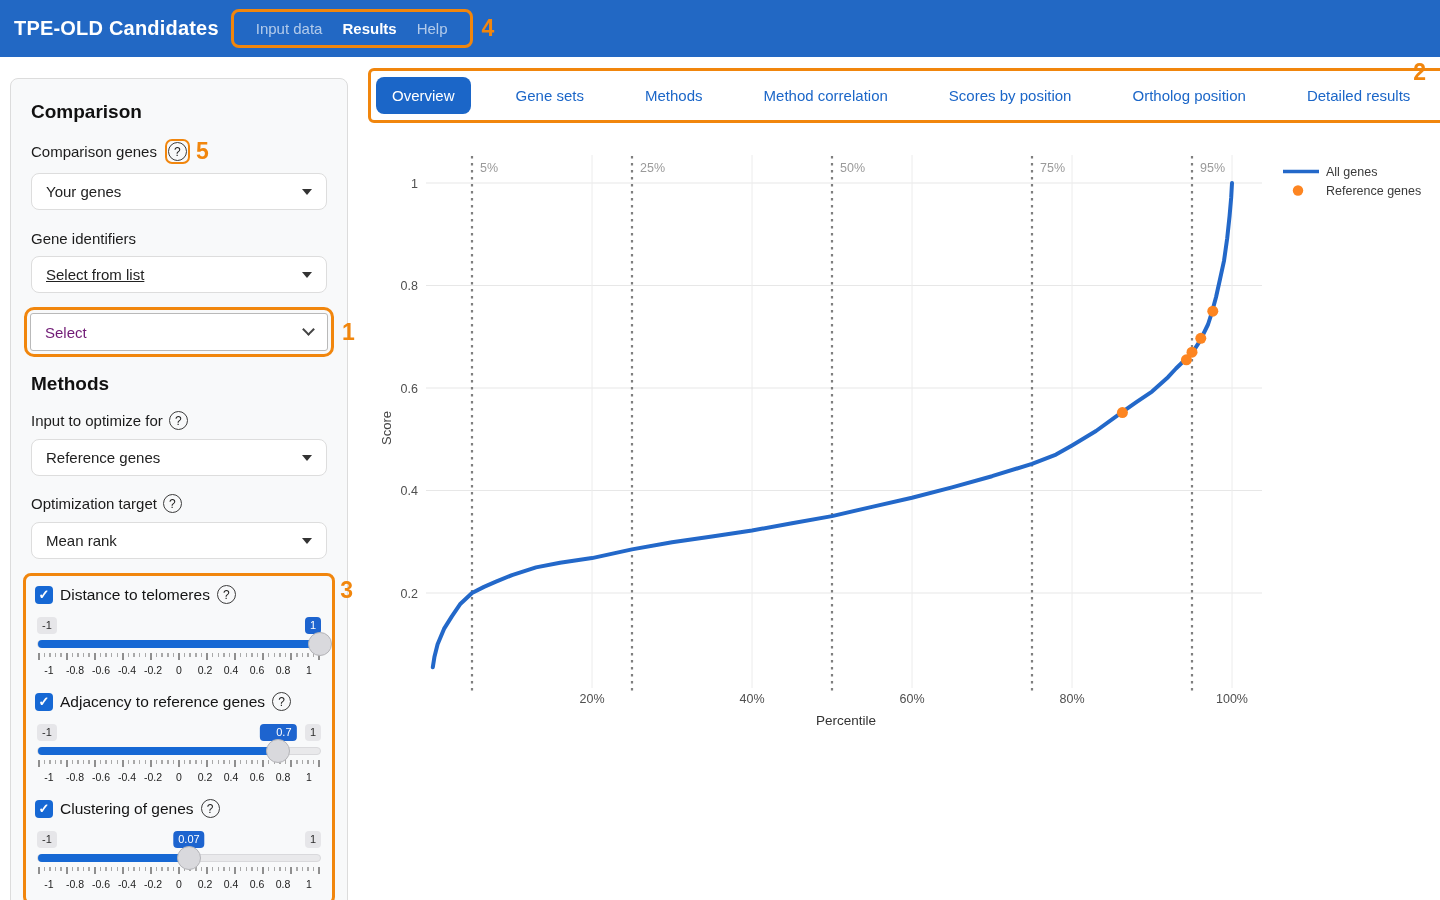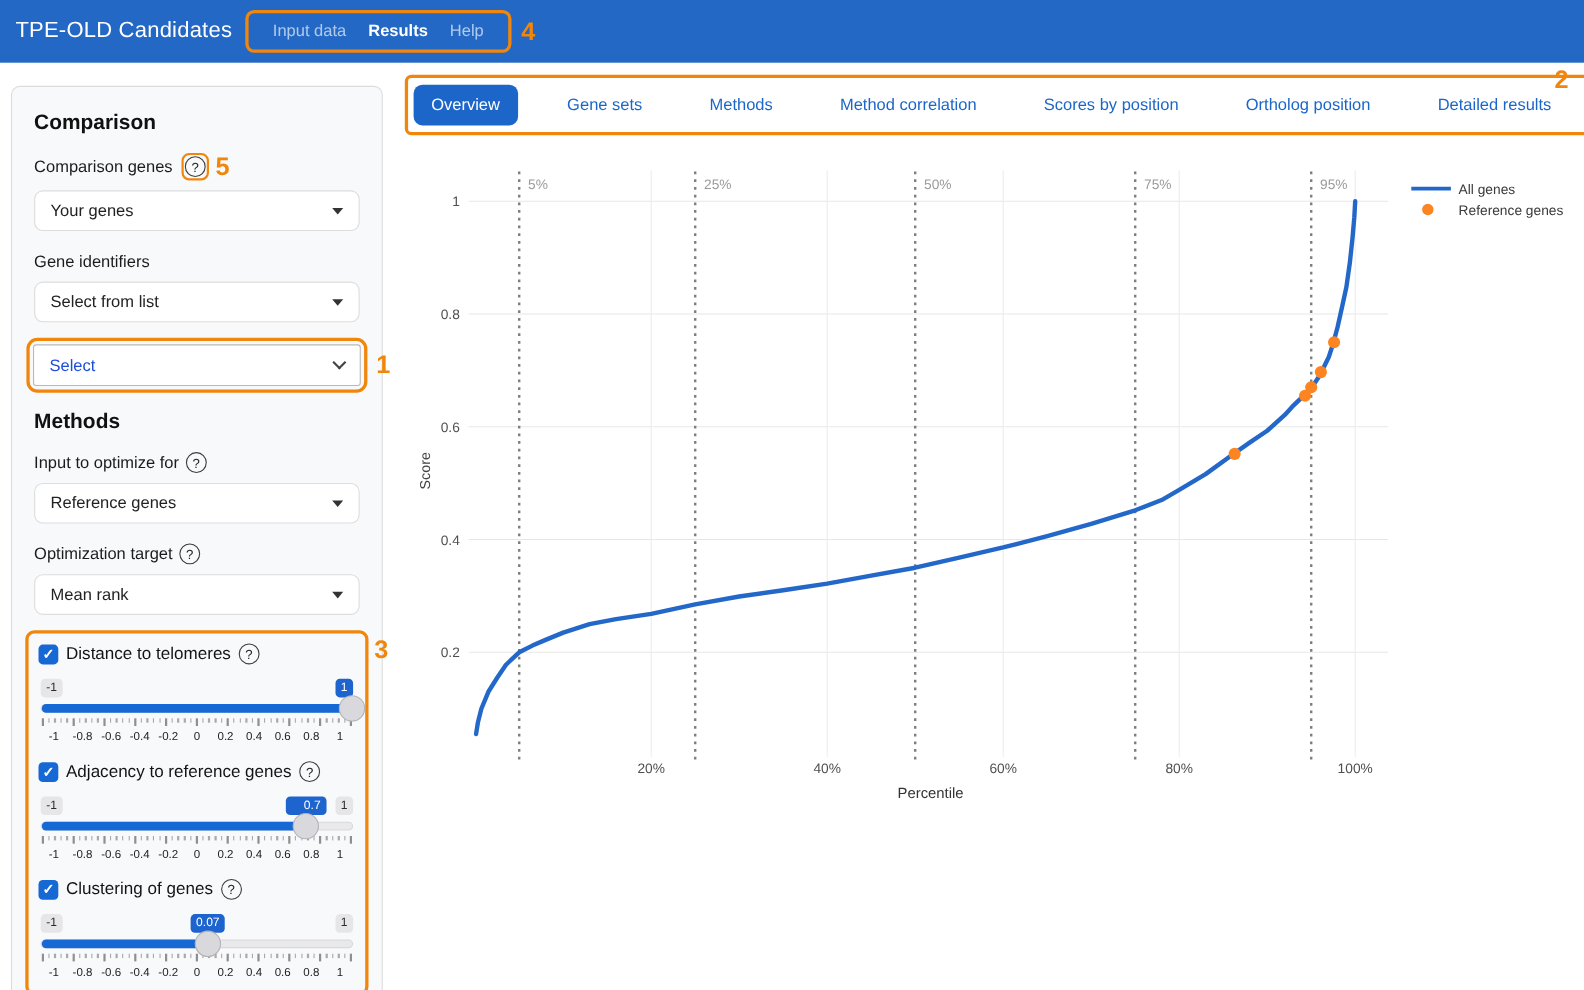--- a/index.html
+++ b/index.html
@@ -6,21 +6,21 @@
     --orange:#f1860d; --nav-blue:#2268c4; --ctrl-blue:#1668d4;
     --tab-blue:#1b66c8; --curve-blue:#2368c9; --dot-orange:#fd8521;
   }
   *{box-sizing:border-box;margin:0;padding:0;}
   html,body{width:1440px;height:900px;overflow:hidden;background:#ffffff;
     font-family:"Liberation Sans",sans-serif;color:#1a1a1a;}
 
   
   .navbar{position:absolute;left:0;top:0;width:1440px;height:57px;background:var(--nav-blue);
     display:flex;align-items:center;padding-left:14px;z-index:4;}
-  .nav-title{color:#fff;font-size:20px;font-weight:normal;letter-spacing:.2px;margin-right:12px;}
+  .nav-title{color:#fff;font-size:20px;font-weight:bold;letter-spacing:.2px;margin-right:12px;}
   .menu-callout{display:flex;align-items:center;border:3px solid var(--orange);border-radius:8px;
     padding:4px 12px;}
   .nav-item{font-size:15px;color:rgba(255,255,255,.65);padding:4px 10px;cursor:pointer;white-space:nowrap;}
   .nav-item.active{color:#fff;font-weight:bold;}
   .callout-num{color:var(--orange);font-weight:bold;font-size:23px;line-height:1;}
   .menu-num{margin-left:9px;}
 
   
   .sidebar{position:absolute;left:10px;top:78px;width:338px;min-height:830px;
     background:#f8f9fa;border:1px solid #dcdcdc;border-radius:8px;padding:18px 20px;z-index:2;}
@@ -30,21 +30,21 @@
     align-items:center;justify-content:center;font-size:12px;color:#222;flex:0 0 auto;cursor:pointer;}
   .help-callout{display:inline-flex;border:2.5px solid var(--orange);border-radius:7px;padding:1px;margin-left:2px;}
   .dropdown{height:37px;background:#fff;border:1px solid #ddd;border-radius:8px;display:flex;
     align-items:center;justify-content:space-between;padding:0 14px;font-size:15px;color:#222;
     margin-bottom:20px;cursor:pointer;}
   .caret-down{width:0;height:0;border-left:5px solid transparent;border-right:5px solid transparent;
     border-top:6px solid #333;}
   .select-callout{position:relative;border:3px solid var(--orange);border-radius:10px;
     padding:3px;margin:0 -7px 16px -7px;}
   .select-box{height:38px;background:#fff;border:1px solid #b9b9b9;border-radius:3px;display:flex;
-    align-items:center;justify-content:space-between;padding:0 14px;font-size:15px;color:#1d4ed8;cursor:pointer;}
+    align-items:center;justify-content:space-between;padding:0 14px;font-size:15px;color:#701a75;cursor:pointer;}
   .chevron{width:9px;height:9px;border-right:2px solid #444;border-bottom:2px solid #444;
     transform:rotate(45deg);margin-top:-5px;}
   .select-num{position:absolute;left:calc(100% + 11px);top:50%;transform:translateY(-50%);}
 
   .methods-callout{position:relative;border:3px solid var(--orange);border-radius:8px;
     margin:0 -8px;padding:9px 9px 12px 9px;}
   .methods-num{position:absolute;right:-21px;top:3px;}
 
   .method-block{margin-bottom:16px;}
   .check-row{display:flex;align-items:center;gap:7px;margin-bottom:13px;font-size:15.5px;color:#141414;}
@@ -162,21 +162,21 @@
     <span class="callout-num">5</span>
   </div>
   <div class="dropdown">
     <span>Your genes</span>
     <span class="caret-down"></span>
   </div>
 
   <div class="fld-label">
     <span>Gene identifiers</span>
   </div>
-  <div class="dropdown" style="margin-bottom:14px;">
+  <div class="dropdown" style="margin-bottom:14px;text-decoration:underline;">
     <span>Select from list</span>
     <span class="caret-down"></span>
   </div>
 
   <div class="select-callout">
     <div class="select-box">
       <span>Select</span>
       <span class="chevron"></span>
     </div>
     <span class="callout-num select-num">1</span>

